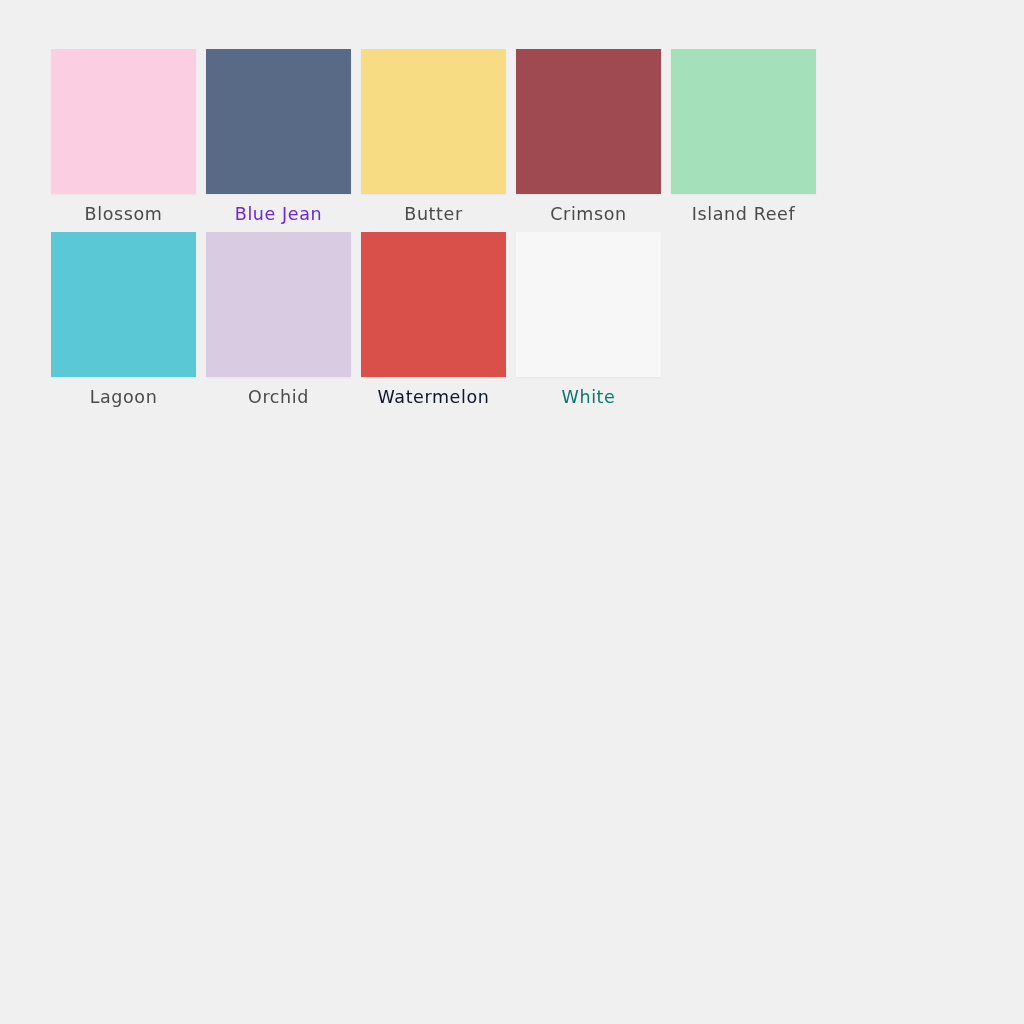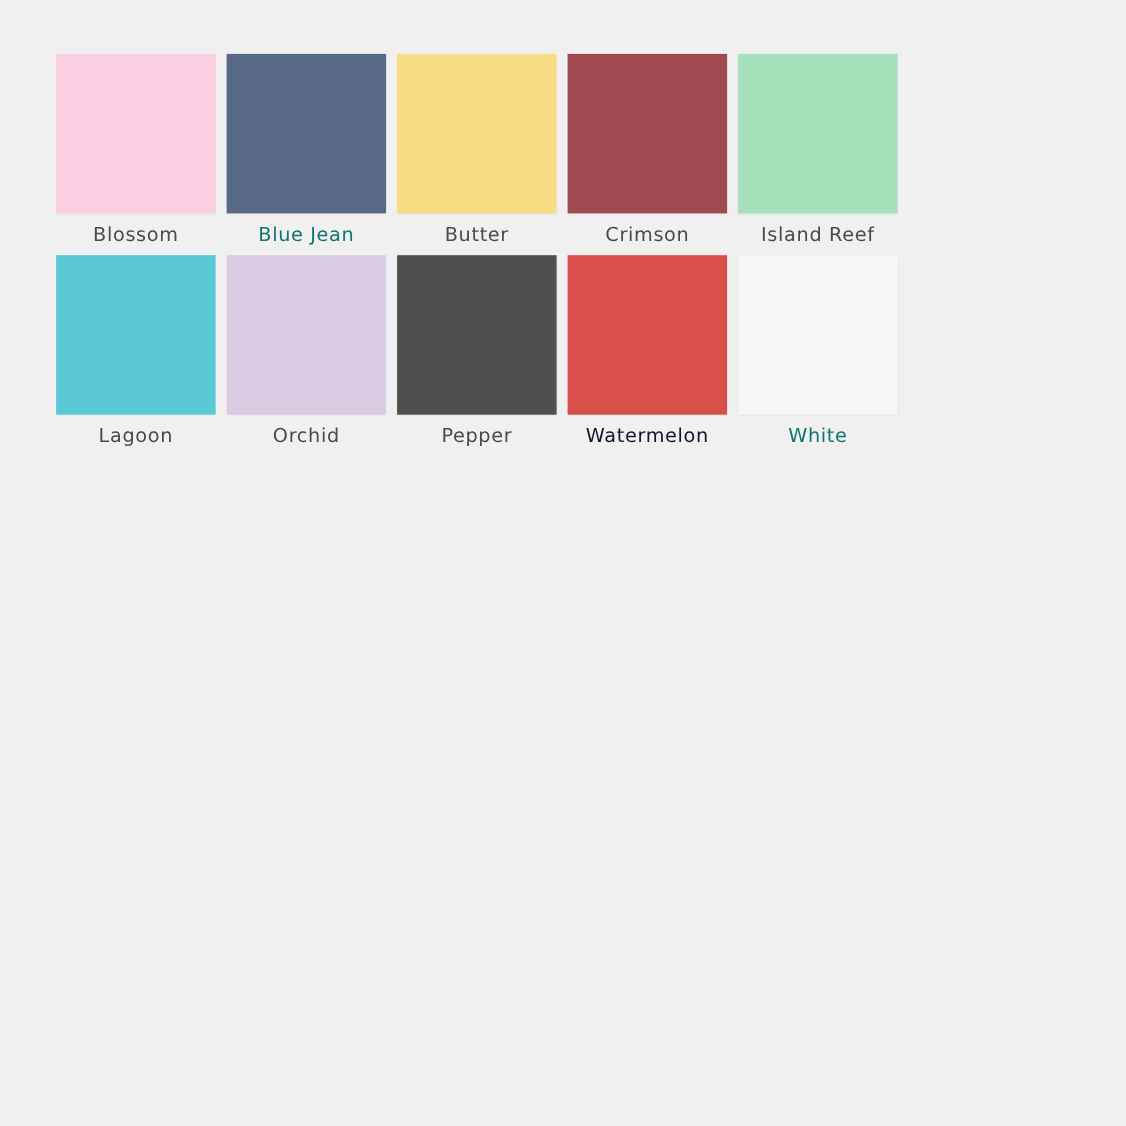--- a/index.html
+++ b/index.html
@@ -66,21 +66,21 @@
 
   <div class="swatch-row" id="swatch-row-1">
 
     <div class="swatch-cell">
       <div class="swatch-chip" style="background-color: rgb(251, 207, 225);"></div>
       <div class="swatch-label" style="color: rgb(74, 74, 74);">Blossom</div>
     </div>
 
     <div class="swatch-cell">
       <div class="swatch-chip" style="background-color: rgb(88, 106, 133);"></div>
-      <div class="swatch-label" style="color: #0f766e;">Blue Jean</div>
+      <div class="swatch-label" style="color: #6d28d9;">Blue Jean</div>
     </div>
 
     <div class="swatch-cell">
       <div class="swatch-chip" style="background-color: rgb(247, 220, 132);"></div>
       <div class="swatch-label" style="color: rgb(74, 74, 74);">Butter</div>
     </div>
 
 
     <div class="swatch-cell">
       <div class="swatch-chip" style="background-color: rgb(159, 74, 81);"></div>
@@ -99,24 +99,20 @@
     <div class="swatch-cell">
       <div class="swatch-chip" style="background-color: rgb(91, 200, 214);"></div>
       <div class="swatch-label" style="color: rgb(74, 74, 74);">Lagoon</div>
     </div>
 
     <div class="swatch-cell">
       <div class="swatch-chip" style="background-color: rgb(216, 203, 226);"></div>
       <div class="swatch-label" style="color: rgb(74, 74, 74);">Orchid</div>
     </div>
 
-    <div class="swatch-cell">
-      <div class="swatch-chip" style="background-color: rgb(79, 79, 79);"></div>
-      <div class="swatch-label" style="color: rgb(74, 74, 74);">Pepper</div>
-    </div>
 
     <div class="swatch-cell">
       <div class="swatch-chip" style="background-color: rgb(217, 80, 74);"></div>
       <div class="swatch-label" style="color: #0f172a;">Watermelon</div>
     </div>
 
     <div class="swatch-cell">
       <div class="swatch-chip" style="background-color: rgb(247, 247, 247);"></div>
       <div class="swatch-label" style="color: #0f766e;">White</div>
     </div>

